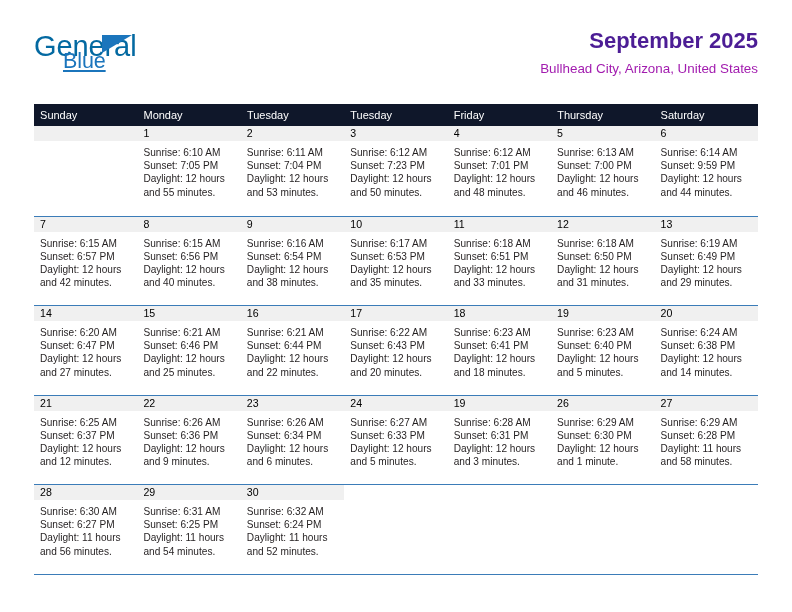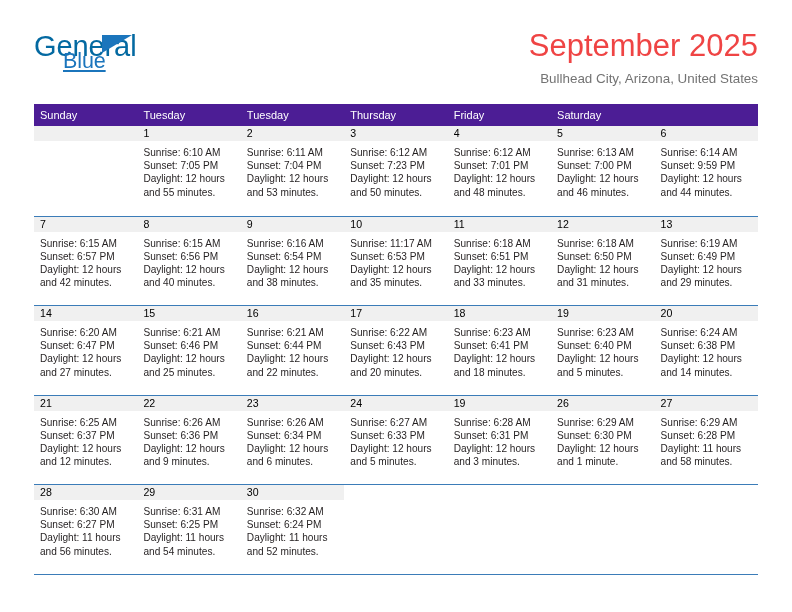--- a/index.html
+++ b/index.html
@@ -67,45 +67,46 @@
     text-decoration: underline;
   }
 
   .title-block {
     position: absolute;
     right: 34px;
     top: 28px;
     text-align: right;
   }
   .cal-title {
-    font-size: 31px;
-    color: #ef4444;
-    font-weight: normal;
+    font-size: 22px;
+    color: #4c1d95;
+    font-weight: bold;
     line-height: 1.16;
     white-space: nowrap;
   }
   .cal-subtitle {
     margin-top: 7px;
     font-size: 13.4px;
-    color: #737373;
+    color: #a21caf;
     line-height: 1.2;
     white-space: nowrap;
   }
 
   
   .calendar {
     position: absolute;
     left: 34px;
     top: 104px;
     width: 724px;
   }
   .weekdays {
     display: flex;
     width: 100%;
-    background: #4c1d95;
+    background: #0f172a;
+    justify-content: flex-end;
   }
   .weekday {
     width: 103.43px;
     flex: 0 0 103.43px;
     color: #ffffff;
     font-size: 11px;
     line-height: 1;
     padding: 6px 0 6px 6px;
     height: 22px;
   }
@@ -169,24 +170,25 @@
     <div class="title-block">
       <div class="cal-title">September 2025</div>
       <div class="cal-subtitle">Bullhead City, Arizona, United States</div>
     </div>
 
   </div>
 
   <div class="calendar">
     <div class="weekdays">
         <div class="weekday">Sunday</div>
+        <div class="weekday">Monday</div>
         <div class="weekday">Tuesday</div>
         <div class="weekday">Tuesday</div>
+        <div class="weekday">Friday</div>
         <div class="weekday">Thursday</div>
-        <div class="weekday">Friday</div>
         <div class="weekday">Saturday</div>
       </div>
     <div class="weeks">
         <div class="week">
           <div class="daycell empty">
             <div class="daynum-band"></div>
             <div class="daylines"></div>
           </div>
           <div class="daycell">
             <div class="daynum-band">1</div>
@@ -267,21 +269,21 @@
             <div class="daylines">
               <div class="dayline">Sunrise: 6:16 AM</div>
               <div class="dayline">Sunset: 6:54 PM</div>
               <div class="dayline">Daylight: 12 hours</div>
               <div class="dayline">and 38 minutes.</div>
             </div>
           </div>
           <div class="daycell">
             <div class="daynum-band">10</div>
             <div class="daylines">
-              <div class="dayline">Sunrise: 11:17 AM</div>
+              <div class="dayline">Sunrise: 6:17 AM</div>
               <div class="dayline">Sunset: 6:53 PM</div>
               <div class="dayline">Daylight: 12 hours</div>
               <div class="dayline">and 35 minutes.</div>
             </div>
           </div>
           <div class="daycell">
             <div class="daynum-band">11</div>
             <div class="daylines">
               <div class="dayline">Sunrise: 6:18 AM</div>
               <div class="dayline">Sunset: 6:51 PM</div>

